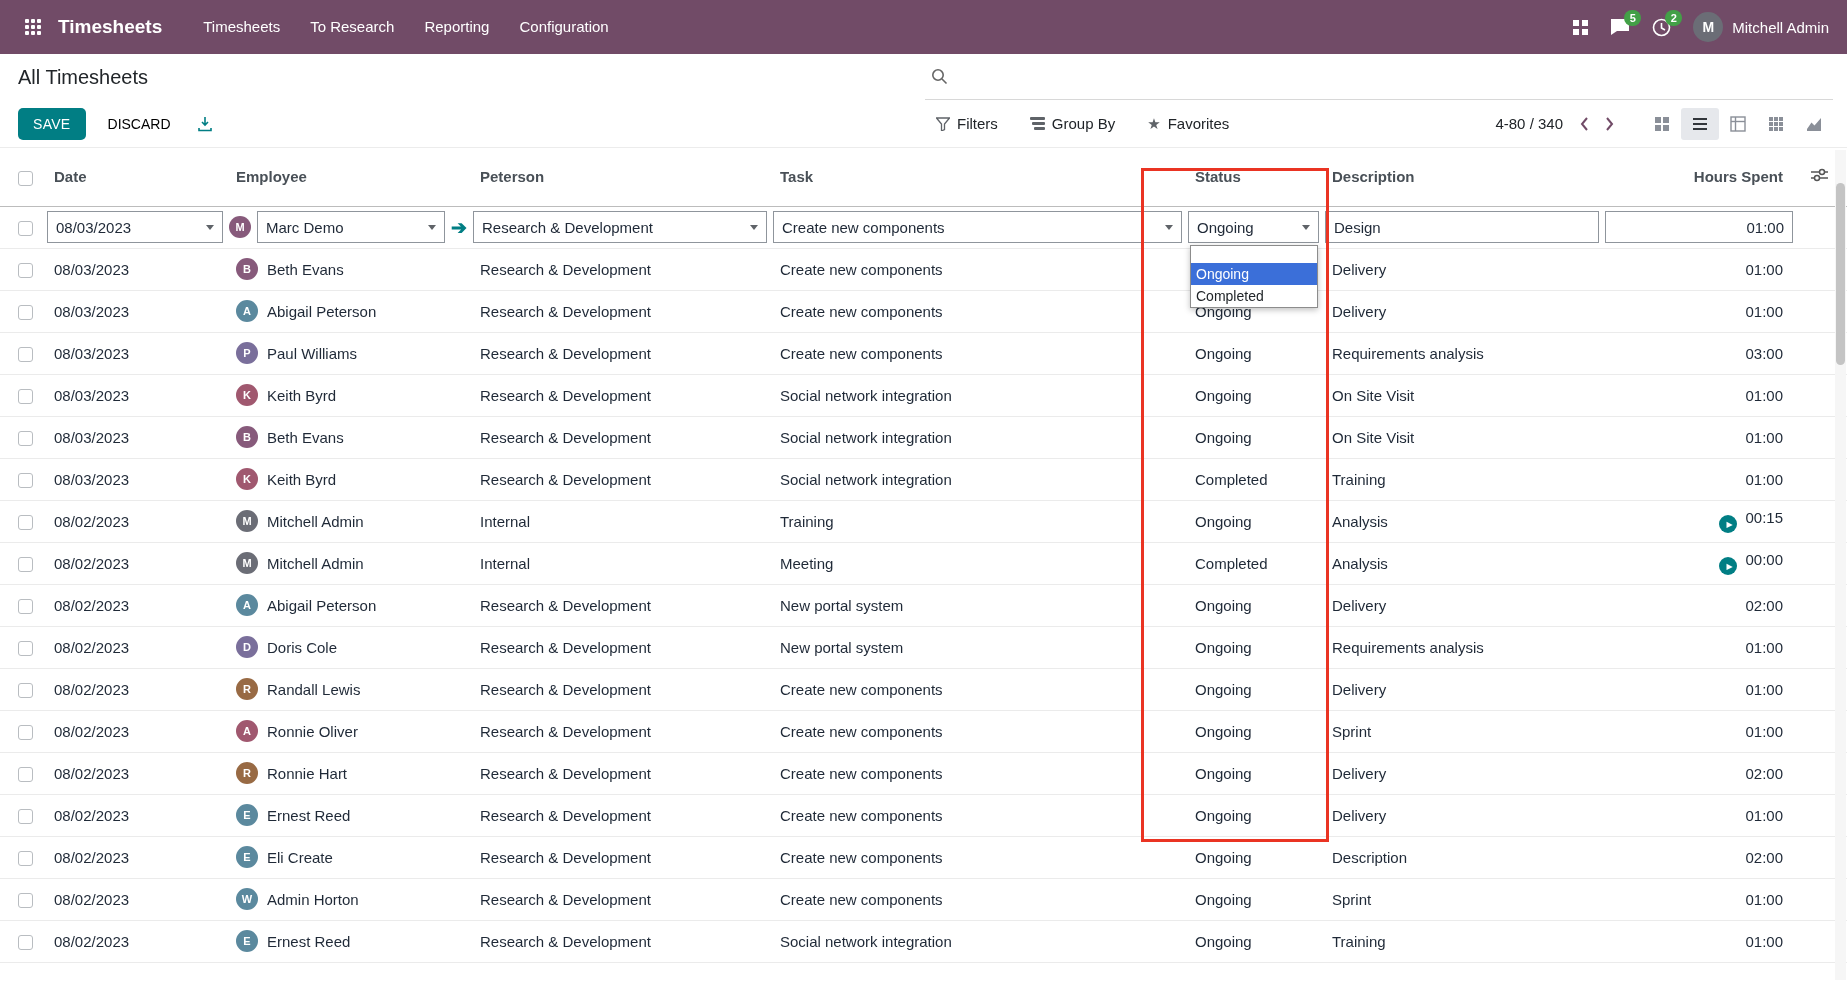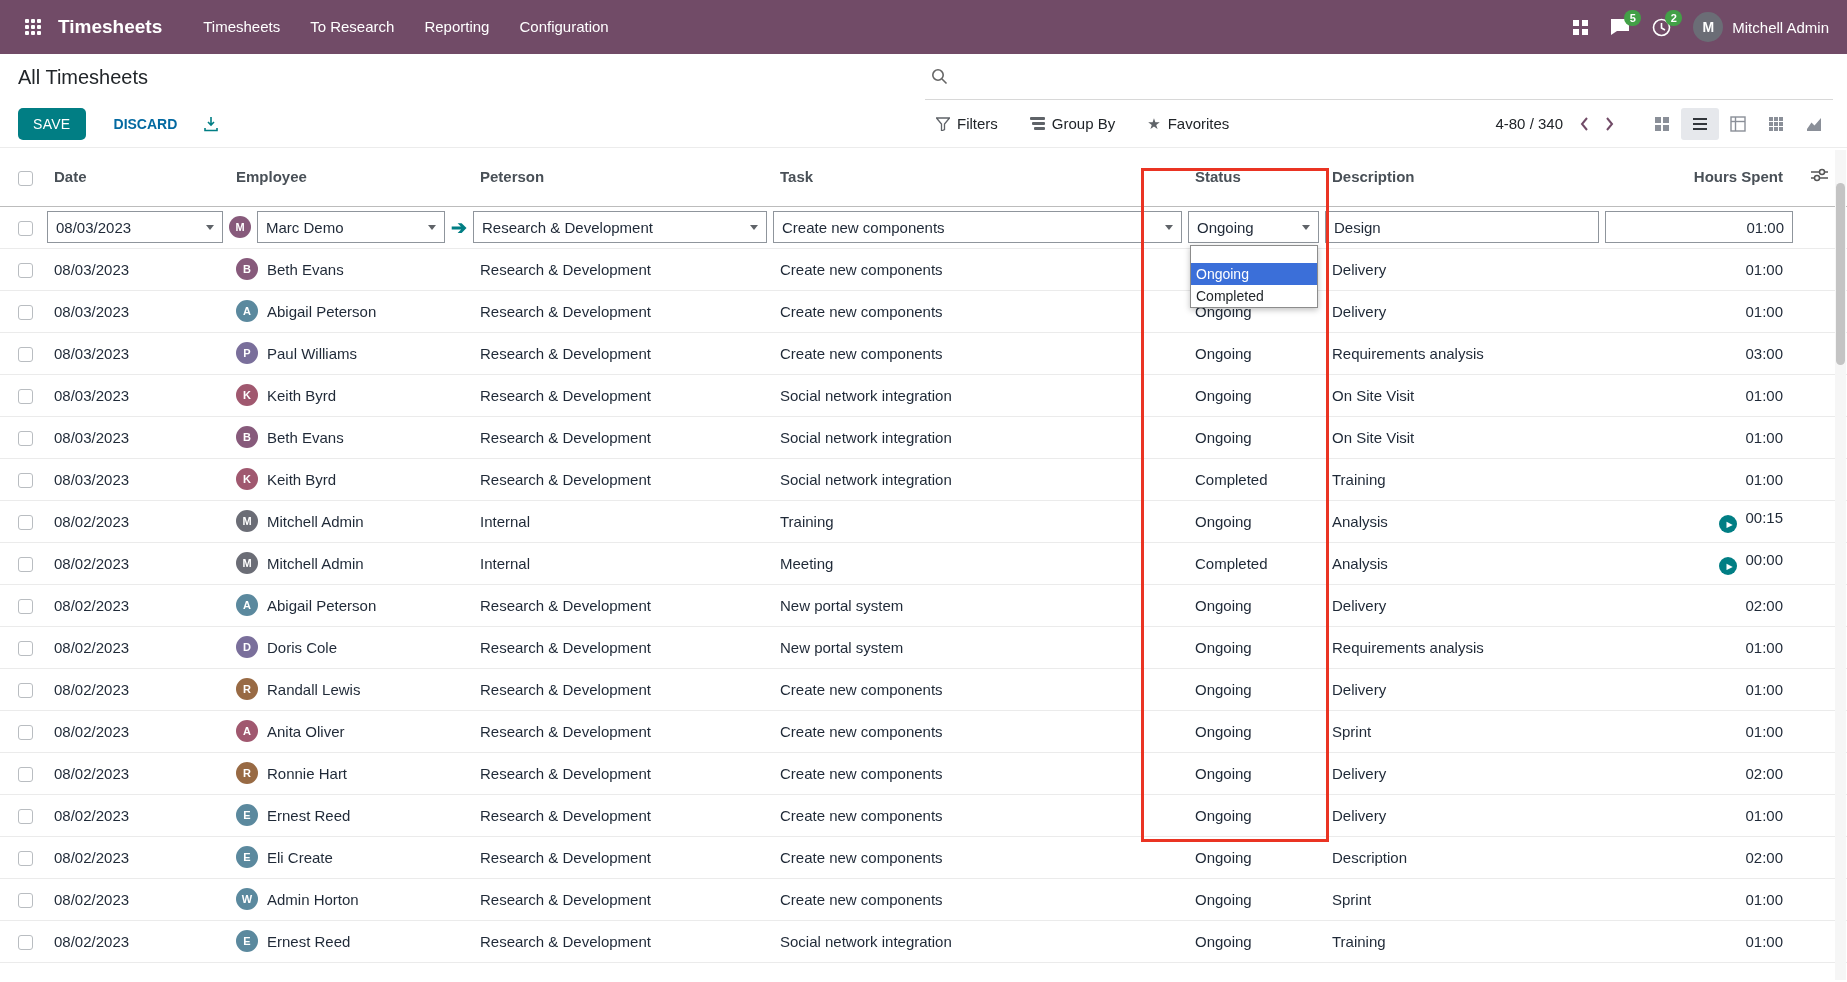--- a/index.html
+++ b/index.html
@@ -27,21 +27,21 @@
   
   .cp-top{display:flex;align-items:center;justify-content:space-between;height:46px;padding-left:18px}
   .page-title{font-size:20px;font-weight:400;color:#212529}
   .search-box{width:908px;height:100%;display:flex;align-items:center;border-bottom:1px solid #d8d8d8;margin-right:14px;padding:0 8px 0 6px;gap:8px}
   .search-input{flex:1;border:none;outline:none;font-size:15px;color:#555;background:transparent}
   .search-input::placeholder{color:#9aa0a6}
   .search-icon{color:#666;display:flex}
 
   .cp-bottom{display:flex;align-items:center;height:48px;padding:0 14px 0 18px;position:relative;border-bottom:1px solid #ececec}
   .save-btn{background:#017e84;color:#fff;border:none;font-size:14px;font-weight:500;padding:8px 15px;border-radius:5px;letter-spacing:.3px}
-  .discard-btn{color:#0369a1;font-size:14px;font-weight:700;margin-left:28px;background:none;border:none}
+  .discard-btn{color:#000000;font-size:14px;font-weight:400;margin-left:22px;background:none;border:none}
   .export-btn{margin-left:26px;color:#017e84;display:flex}
   .filter-group{position:absolute;left:936px;display:flex;align-items:flex-end}
   .fg-item{display:flex;align-items:center;gap:7px;margin-right:32px;font-size:15px;color:#212529}
   .fg-item .ficon{color:#5f6368;display:flex}
   .star{font-size:15px;color:#5f6368;line-height:1}
   .right-group{margin-left:auto;display:flex;align-items:center;gap:28px}
   .pager{display:flex;align-items:center;gap:16px;font-size:15px;color:#212529}
   .pager-btn{display:flex;color:#714B67}
   .view-switcher{display:flex}
   .vs-btn{width:38px;height:32px;display:flex;align-items:center;justify-content:center;color:#8a8f98;border-radius:3px}
@@ -499,21 +499,21 @@
         <td data-interactable="true">Delivery</td>
         <td data-interactable="true" class="c-hours"><span data-interactable="false">01:00</span></td>
         <td data-interactable="false" class="c-gear"></td>
       </tr>
       <tr data-interactable="true" class="data-row">
         <td data-interactable="false" class="c-check"><span data-interactable="true" class="checkbox"></span></td>
         <td data-interactable="true" class="c-date">08/02/2023</td>
         <td data-interactable="true" class="c-emp">
           <div class="emp-wrap">
             <span data-interactable="false" class="avatar sm" style="background: rgb(160, 88, 111);">A</span>
-            <span data-interactable="false">Anita Oliver</span>
+            <span data-interactable="false">Ronnie Oliver</span>
           </div>
         </td>
         <td data-interactable="true">Research &amp; Development</td>
         <td data-interactable="true">Create new components</td>
         <td data-interactable="true">Ongoing</td>
         <td data-interactable="true">Sprint</td>
         <td data-interactable="true" class="c-hours"><span data-interactable="false">01:00</span></td>
         <td data-interactable="false" class="c-gear"></td>
       </tr>
       <tr data-interactable="true" class="data-row">

